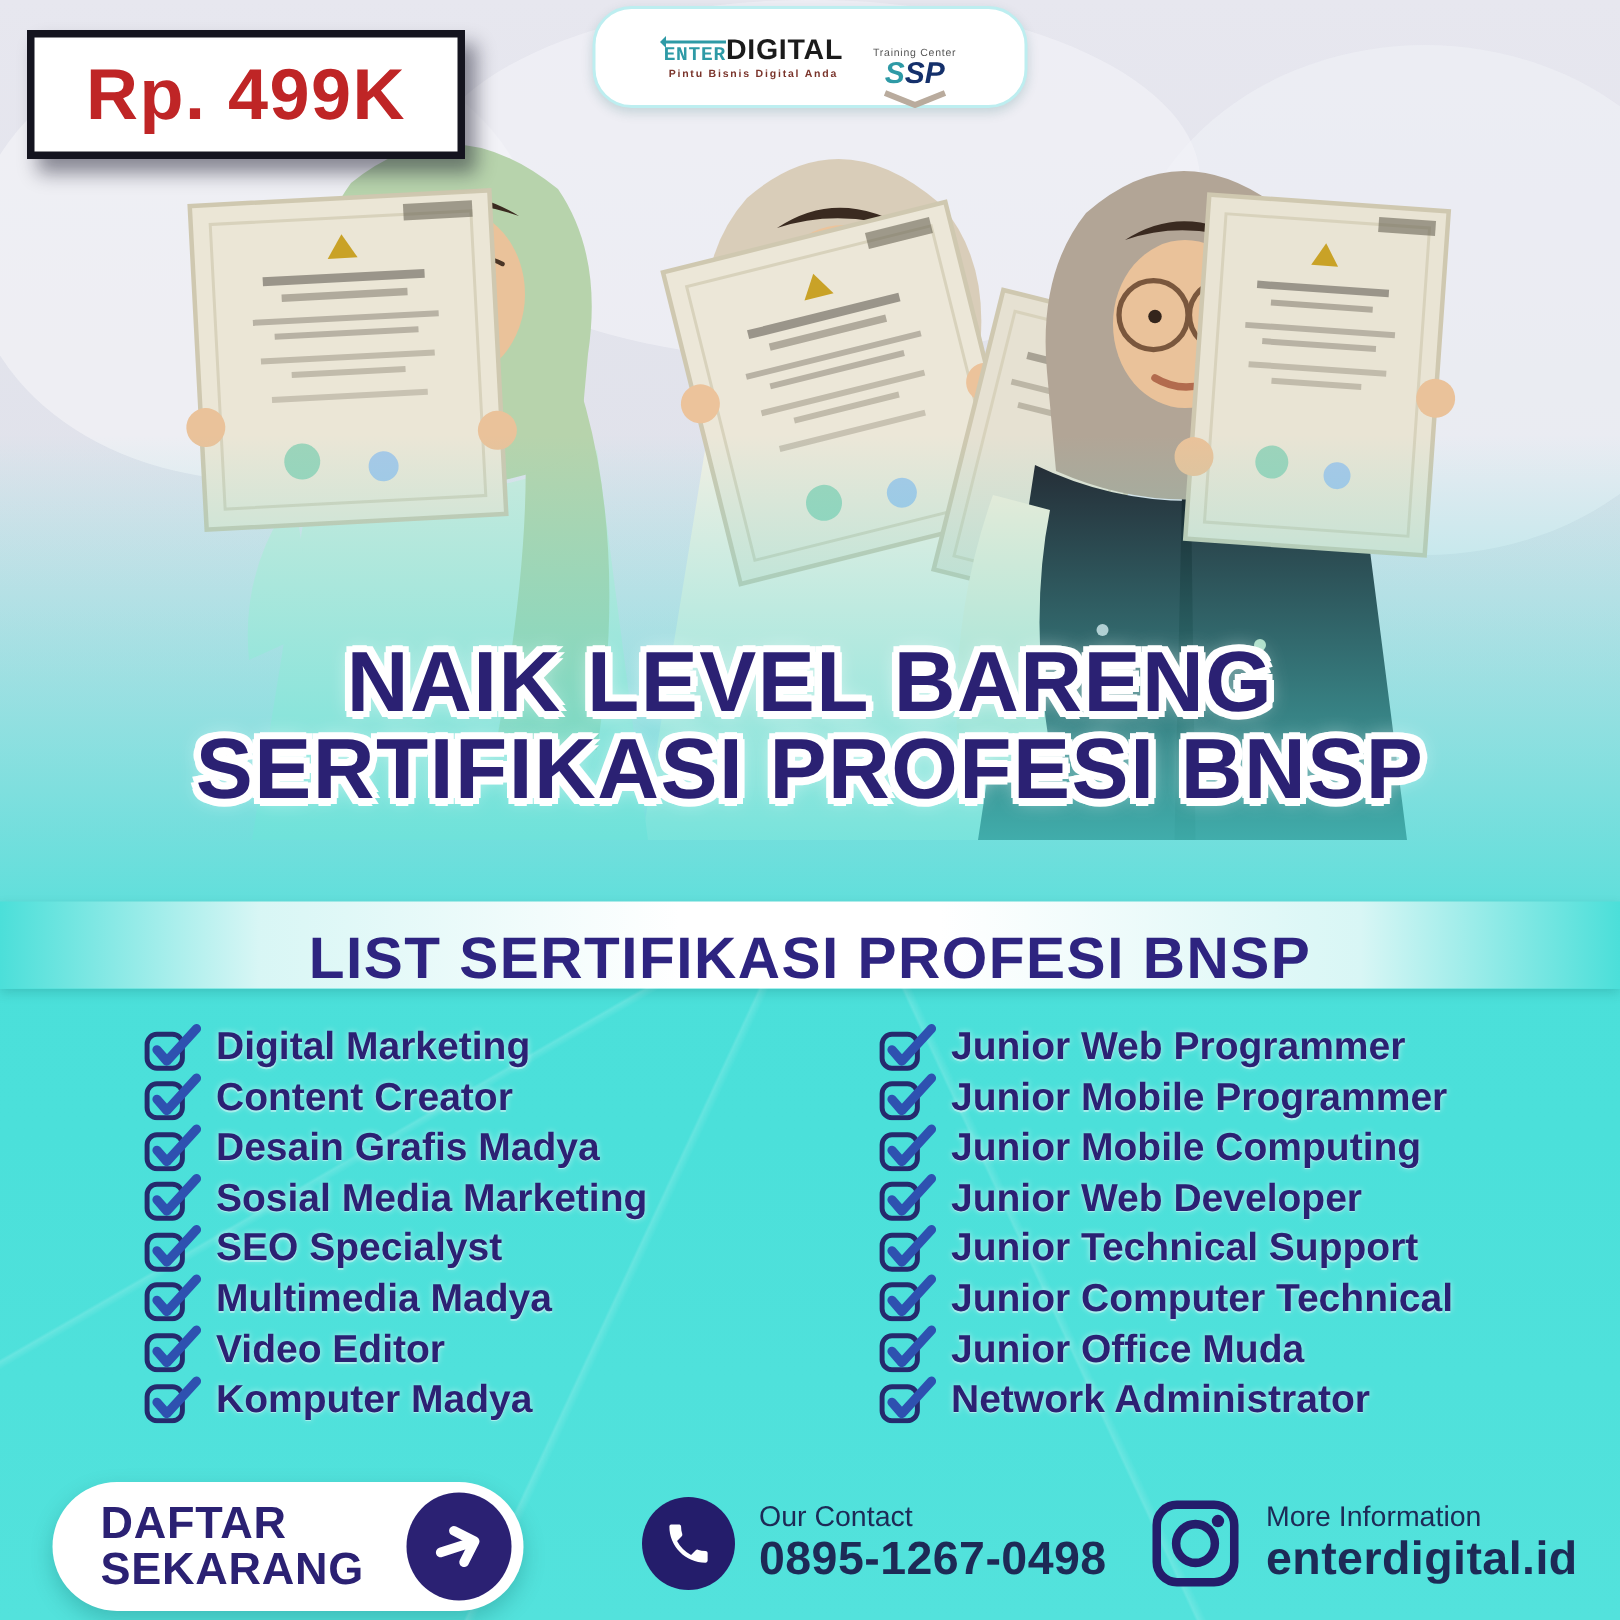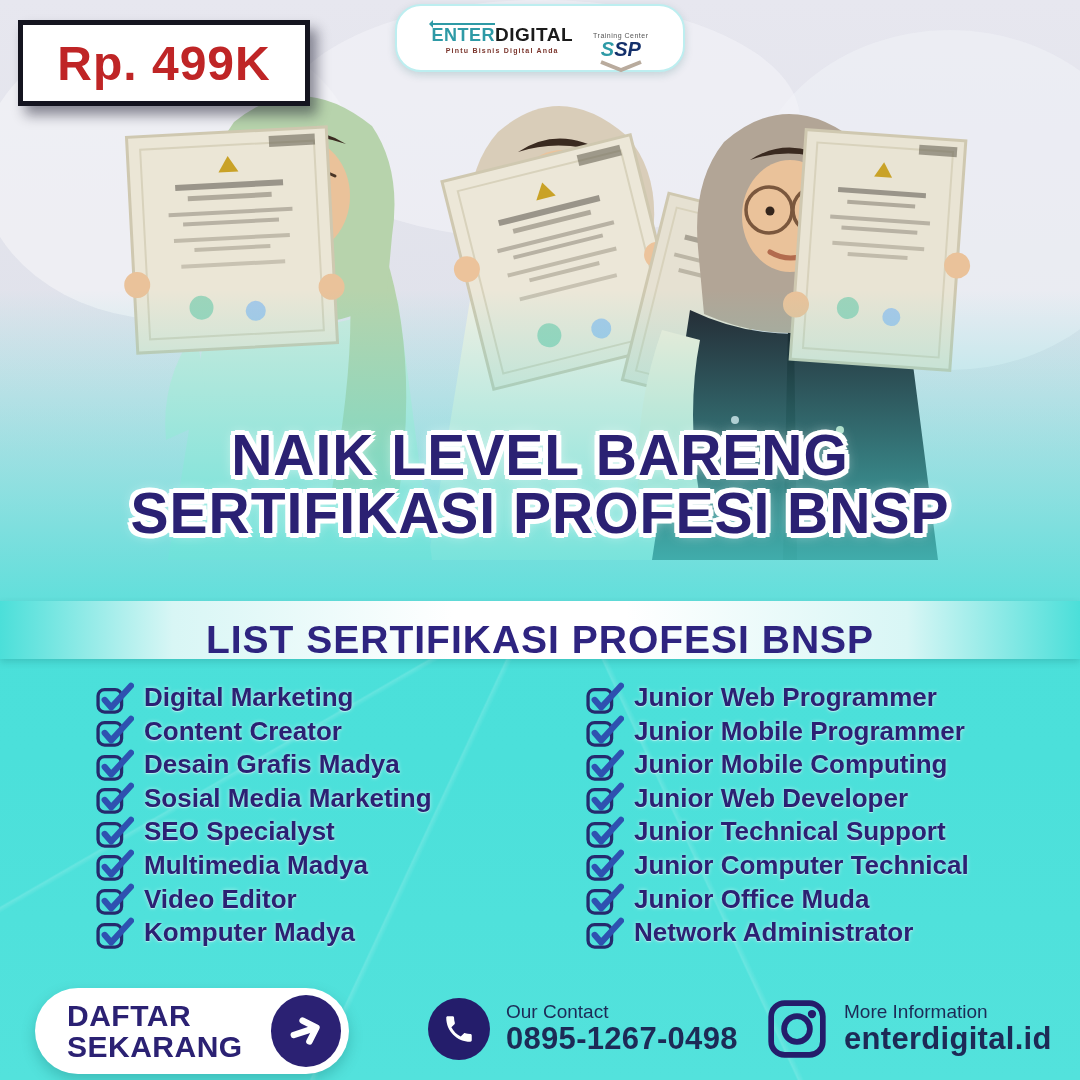--- a/index.html
+++ b/index.html
@@ -13,21 +13,21 @@
     border:5px solid #14141f;display:flex;align-items:center;justify-content:center;
     box-shadow:7px 9px 12px rgba(10,10,30,.45);z-index:6;}
   .price-badge span{color:#bf2526;font-size:48px;font-weight:700;letter-spacing:1px;}
 
   .logo-pill{left:50%;top:4px;transform:translateX(-50%);width:286px;height:64px;
     background:#ffffff;border:2px solid #bdeef0;border-radius:26px;
     display:flex;align-items:center;justify-content:center;gap:20px;z-index:6;
     box-shadow:0 3px 8px rgba(0,90,90,.18);}
   .ed-block{display:flex;flex-direction:column;align-items:center;line-height:1;}
   .ed-row{display:flex;align-items:flex-end;}
-  .ed-enter{color:#2e9aa6;font-weight:700;font-size:18px;letter-spacing:.5px;border-top:2px solid #2e9aa6;padding-top:1px;position:relative;}
+  .ed-enter{color:#2e9aa6;font-weight:700;font-size:13px;letter-spacing:.5px;border-top:2px solid #2e9aa6;padding-top:1px;position:relative;font-family:Liberation Mono, monospace;}
   .ed-enter:before{content:"";position:absolute;left:-6px;top:-5px;border:4px solid transparent;border-right-color:#2e9aa6;}
   .ed-digital{color:#1b1b1b;font-weight:700;font-size:19px;letter-spacing:.5px;}
   .ed-tagline{margin-top:3px;font-size:7px;font-weight:700;color:#7a342b;letter-spacing:1.2px;}
   .ssp-block{display:flex;flex-direction:column;align-items:center;line-height:1;margin-top:28px;}
   .ssp-label{font-size:7px;color:#555;letter-spacing:.5px;}
   .ssp-name{font-size:20px;font-weight:700;font-style:italic;color:#14306b;}
   .ssp-name::first-letter{color:#2e9aa6;}
   .ssp-chev{margin-top:1px;}
 
   

